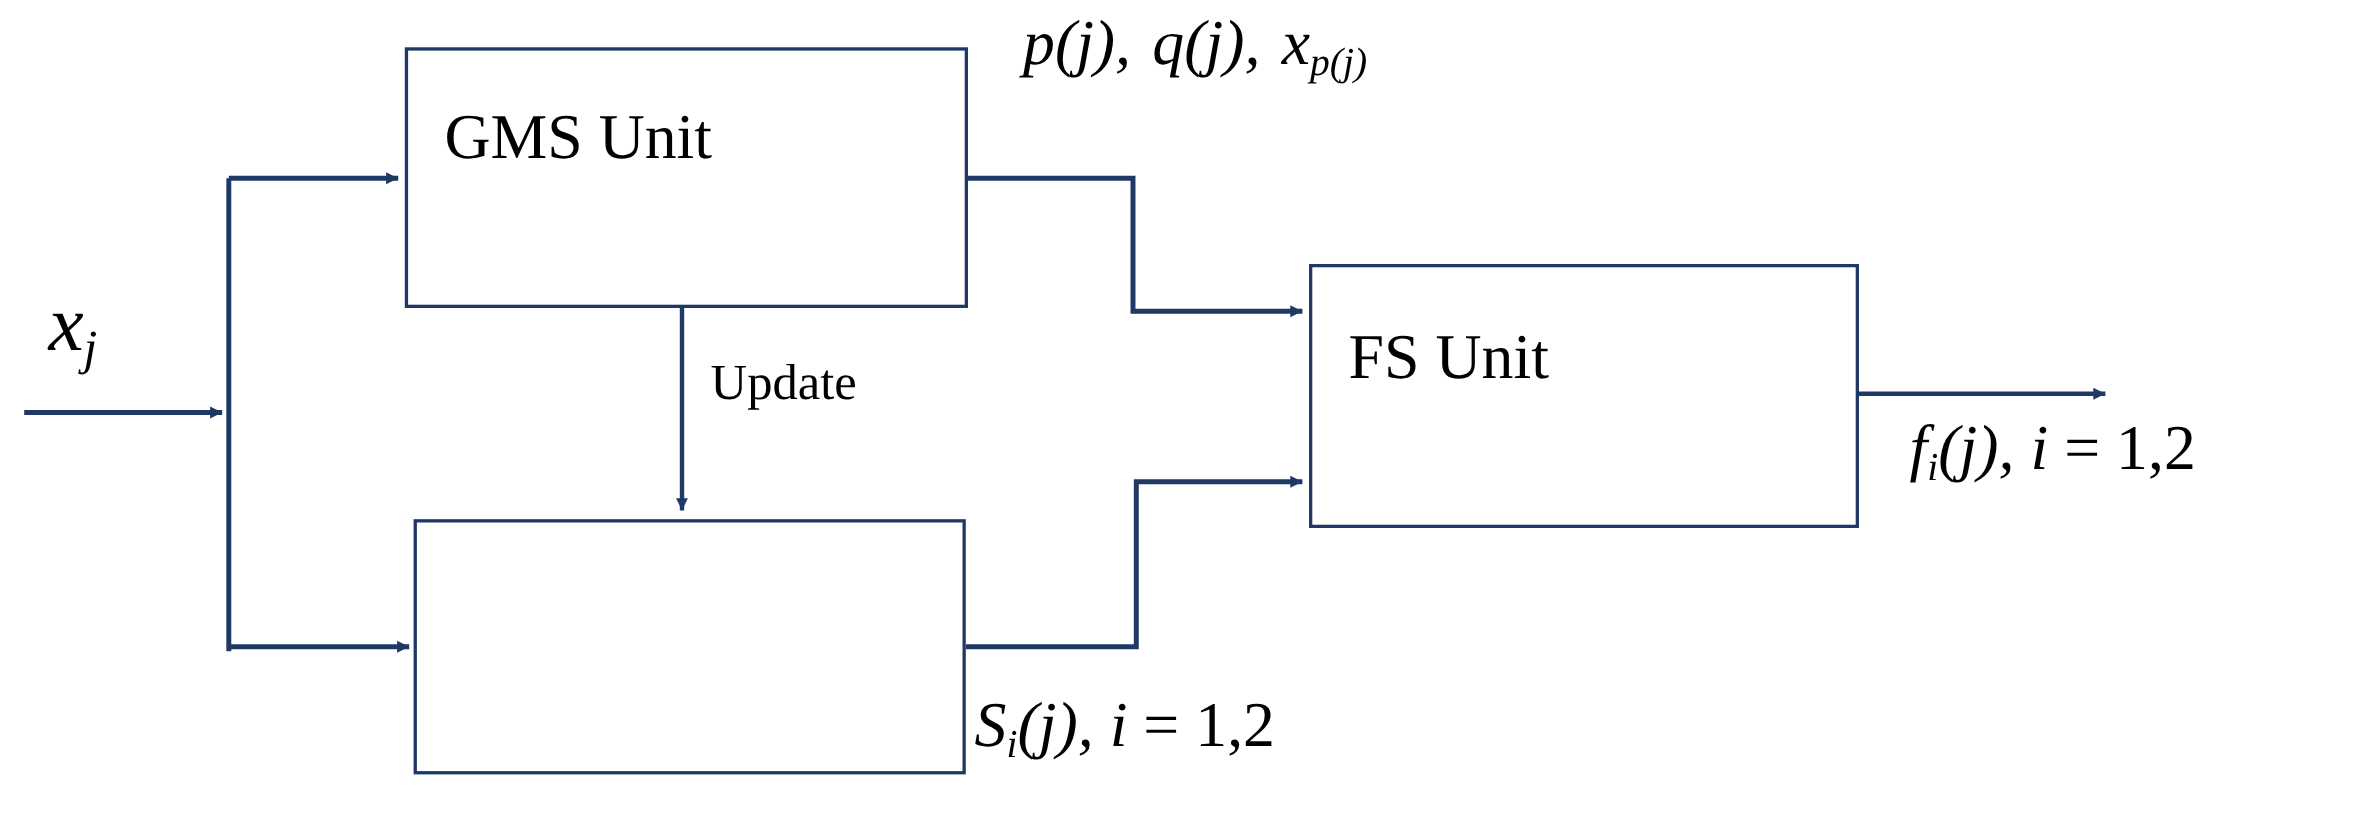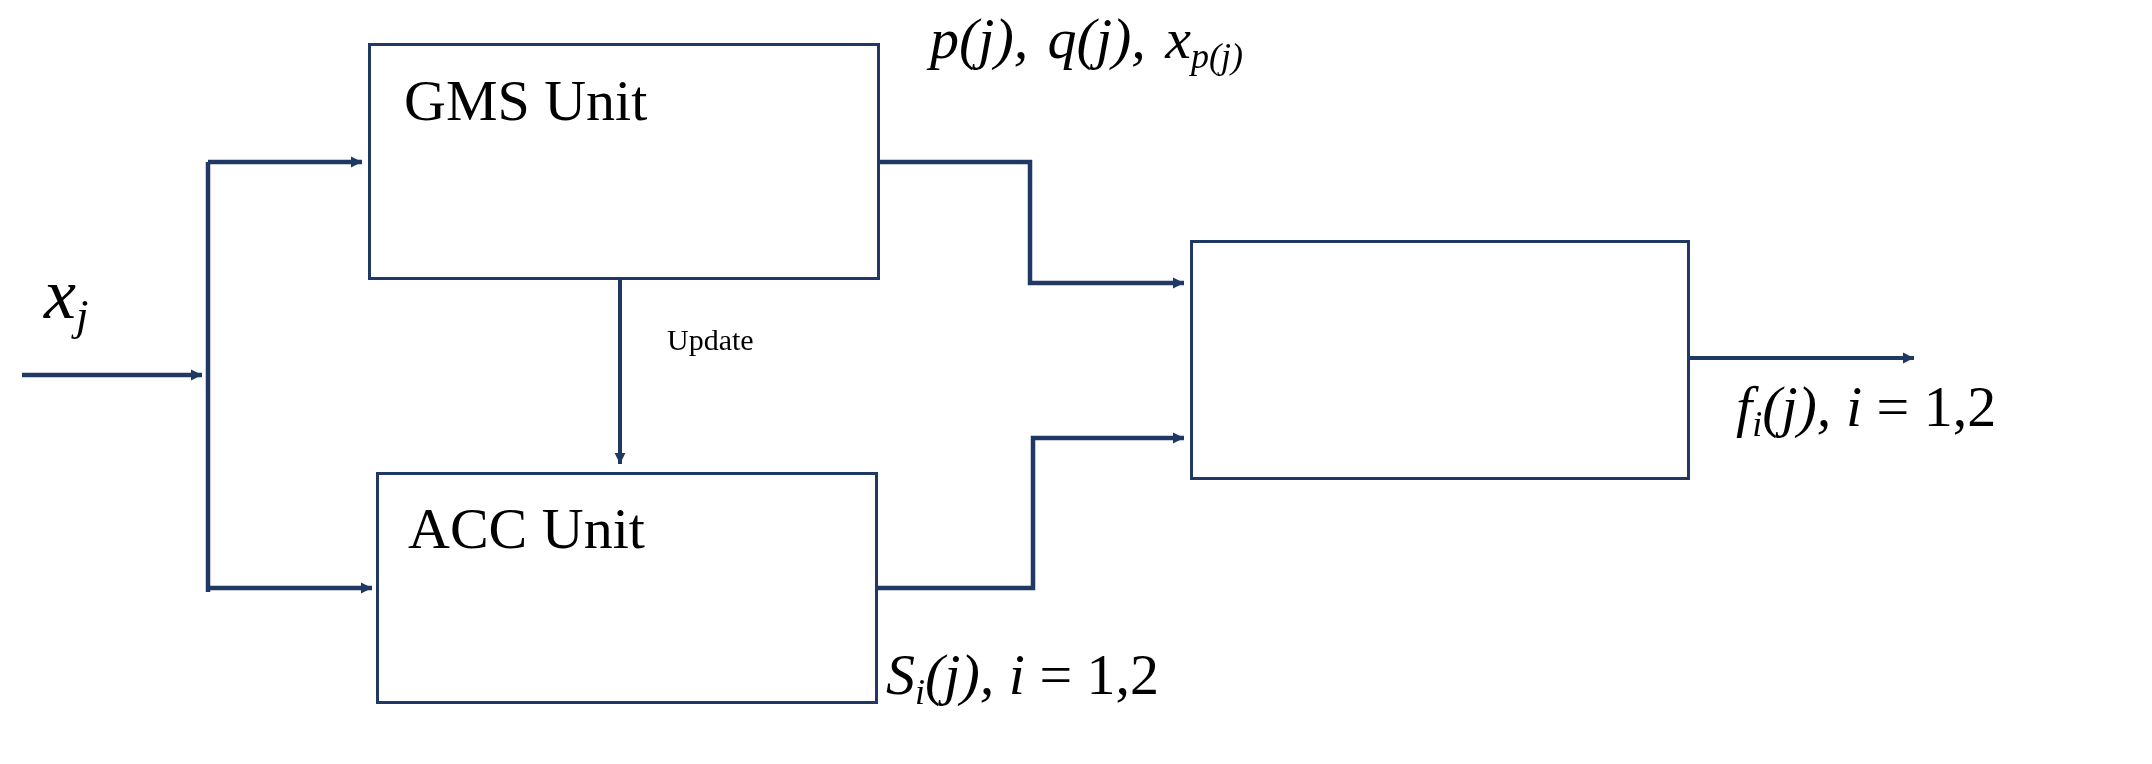--- a/index.html
+++ b/index.html
@@ -31,20 +31,21 @@
     background: #ffffff;
     border: 3px solid #1F3864;
   }
   .unit-label {
     position: absolute;
     color: #000000;
     font-family: "Liberation Serif", "DejaVu Serif", serif;
     font-size: 58px;
     line-height: 1;
     white-space: nowrap;
+    margin-top: 24px;
   }
   .edge-label {
     position: absolute;
     color: #000000;
     font-family: "Liberation Serif", "DejaVu Serif", serif;
     white-space: nowrap;
     line-height: 1;
   }
   .math {
     font-style: italic;
@@ -61,23 +62,23 @@
   
   #box-gms { left: 368px; top: 43px;  width: 512px; height: 237px; }
   #box-acc { left: 376px; top: 472px; width: 502px; height: 232px; }
   #box-fs  { left: 1190px; top: 240px; width: 500px; height: 240px; }
 
   #label-gms { left: 404px; top: 72px; }
   #label-acc { left: 408px; top: 500px; }
   #label-fs  { left: 1226px; top: 272px; }
 
   #label-xj      { left: 44px;  top: 258px;  font-size: 72px; }
-  #label-update  { left: 667px; top: 325px;  font-size: 30px; }
+  #label-update  { left: 646px; top: 325px;  font-size: 46px; }
   #label-gms-out { left: 930px; top: 10px;   font-size: 58px; }
-  #label-acc-out { left: 886px; top: 646px;  font-size: 58px; }
+  #label-acc-out { left: 886px; top: 630px;  font-size: 58px; }
   #label-fs-out  { left: 1736px; top: 378px; font-size: 58px; }
 </style>
 </head>
 <body>
 
 <div id="diagram-root">
 
   <svg id="diagram-svg" viewBox="0 0 2152 764" xmlns="http://www.w3.org/2000/svg">
     <defs>
       <marker id="arrowRight" markerWidth="12" markerHeight="12" refX="11" refY="6" orient="auto" markerUnits="userSpaceOnUse">
@@ -106,21 +107,21 @@
 
       <path d="M 1690,358 L 1914,358" stroke-width="4" marker-end="url(#arrowRight)"></path>
     </g>
   </svg>
 
   <div class="unit-box" id="box-gms"></div>
   <div class="unit-box" id="box-acc"></div>
   <div class="unit-box" id="box-fs"></div>
 
   <div class="unit-label" id="label-gms">GMS Unit</div>
-  <div class="unit-label" id="label-acc">ACC Unit</div>
+  <div class="unit-label" id="label-fs">FS Unit</div>
 
   <div class="edge-label math" id="label-xj">
     <span>x</span><span class="sub">j</span>
   </div>
 
   <div class="edge-label" id="label-update">Update</div>
 
   <div class="edge-label math" id="label-gms-out">
     <span>p(j),</span> 
     <span>q(j),</span> 

